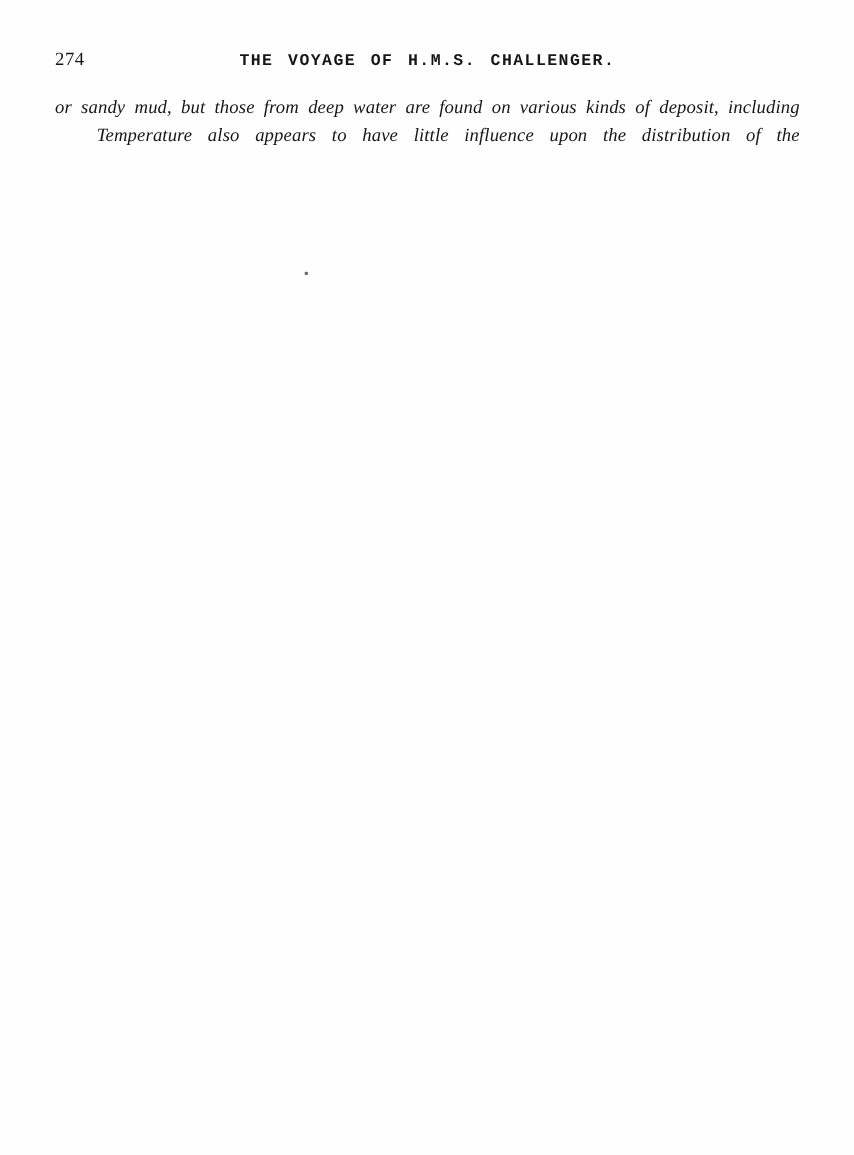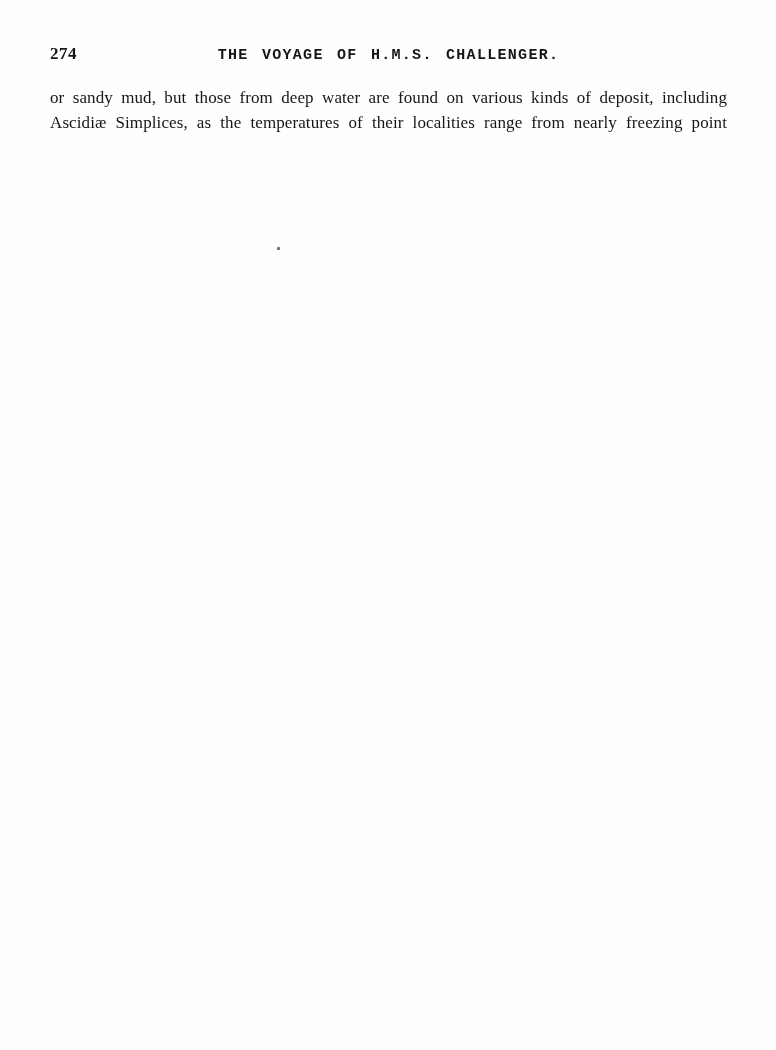--- a/index.html
+++ b/index.html
@@ -25,21 +25,21 @@
     top: 44px;
     left: 50px;
     width: 677px;
     height: 24px;
   }
   .page-number {
     position: absolute;
     left: 0;
     top: 0;
     font-size: 17px;
-    font-weight: 700;
+    font-weight: 400;
     letter-spacing: 0.5px;
   }
   .running-title {
     position: absolute;
     left: 0;
     right: 0;
     top: 3px;
     text-align: center;
     font-size: 15px;
     font-weight: 700;
@@ -52,20 +52,21 @@
     position: absolute;
     top: 86px;
     left: 50px;
     width: 677px;
     font-size: 17px;
     line-height: 24.6px;
     letter-spacing: 0.1px;
   }
   .line {
     white-space: normal;
+    font-style: italic;
   }
   .j {
     text-align: justify;
     text-align-last: justify;
   }
   .indent {
     padding-left: 38px;
   }
   .speck {
     position: absolute;
@@ -85,19 +86,19 @@
   <div class="header">
     <div class="page-number">274</div>
     <div class="running-title">THE VOYAGE OF H.M.S. CHALLENGER.</div>
   </div>
 
   <div class="text-block">
     <div>
       <div class="line j">or sandy mud, but those from deep water are found on various kinds of deposit, including</div>
     </div>
     <div>
-      <div class="line j">Ascidiæ Simplices, as the temperatures of their localities range from nearly freezing point</div>
+      <div class="line j indent">Temperature also appears to have little influence upon the distribution of the</div>
     </div>
   </div>
 
   <div class="speck"></div>
 
 </div>
 
 </body></html>

